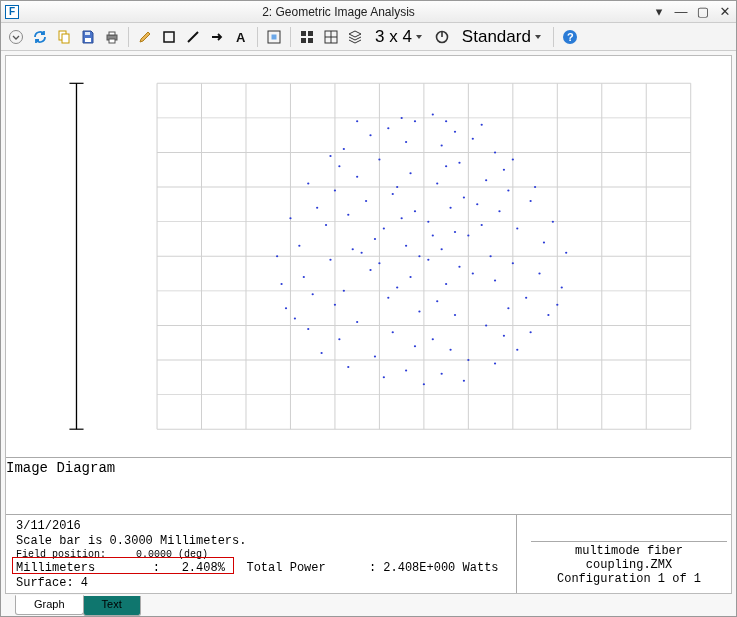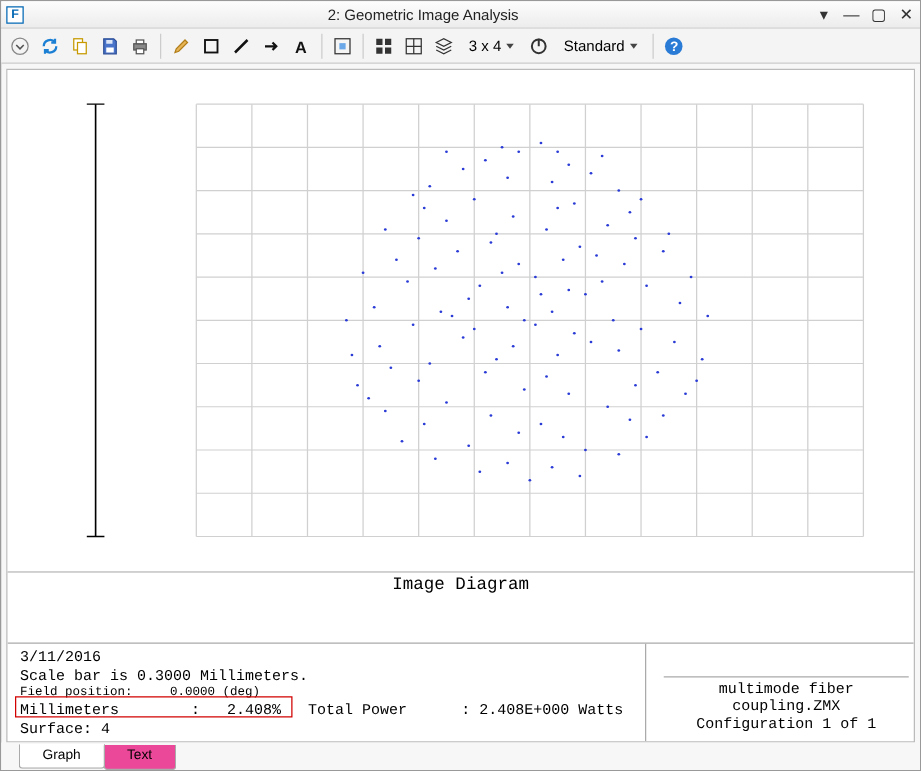--- a/index.html
+++ b/index.html
@@ -9,36 +9,36 @@
   .titlebar { height:22px; display:flex; align-items:center; padding:0 4px; background:linear-gradient(#fdfdfd,#ececec); border-bottom:1px solid #ccc; user-select:none; }
   .titlebar .app-icon { width:14px; height:14px; display:flex; align-items:center; justify-content:center; font-weight:bold; color:#0066b3; border:1px solid #0066b3; font-size:10px; margin-right:6px; background:#fff; }
   .titlebar .title { flex:1; font-size:12px; color:#222;text-align:center; }
   .titlebar .win-controls { display:flex; align-items:center; gap:8px; }
   .win-controls span { width:14px; text-align:center; font-size:13px; color:#333; cursor:default; }
   
   .toolbar { height:28px; display:flex; align-items:center; padding:0 4px; gap:2px; background:#f4f4f4; border-bottom:1px solid #ccc; }
   .tbtn { width:22px; height:22px; display:flex; align-items:center; justify-content:center; border:1px solid transparent; border-radius:2px; }
   .tbtn svg { width:16px; height:16px; display:block; }
   .sep { width:1px; height:20px; background:#ccc; margin:0 3px; }
-  .text-btn { height:22px; padding:0 6px; display:flex; align-items:center; gap:4px; border:1px solid transparent; border-radius:2px; font-size:12px; }
+  .text-btn { height:22px; padding:0 6px; display:flex; align-items:center; gap:4px; border:1px solid transparent; border-radius:2px; font-size:17px; }
   .caret { width:0; height:0; border-left:3px solid transparent; border-right:3px solid transparent; border-top:4px solid #444; }
   
   .content { flex:1; background:#fff; margin:4px 4px 0 4px; border:1px solid #bbb; display:flex; flex-direction:column; overflow:hidden; }
   .plot-area { flex:1; position:relative; background:#fff; }
   .plot-area svg.plot { position:absolute; inset:0; width:100%; height:100%; }
-  .section-title { border-top:1px solid #aaa; text-align:center; font-family:"Courier New",monospace; font-size:14px; padding:2px 0; }
+  .section-title { border-top:1px solid #aaa; font-family:"Courier New",monospace; font-size:14px; padding:2px 0; }
   .info-block { border-top:1px solid #aaa; display:flex;margin-top:36px; }
   .info-left { flex:1; padding:4px 8px 2px 10px; font-family:"Courier New",monospace; font-size:12px; line-height:1.25; position:relative; }
   .info-left .small { font-size:10px; }
   .info-right { width:215px; border-left:1px solid #aaa; padding:4px 4px 2px 14px; font-family:"Courier New",monospace; font-size:12px; text-align:center; }
   .info-right .top-divider { font-size:6px; color:transparent; height:24px; }
   .eff-box { position:absolute; border:1.5px solid #d20000; pointer-events:none; }
   
   .tabs-row { height:22px; display:flex; align-items:flex-end; padding-left:14px; background:#f7f7f7; }
-  .tab { height:20px; padding:2px 18px 0 18px; font-size:11px; border:1px solid #aaa; border-top:none; margin-right:-1px; background:#ec4899; border-radius:0 0 3px 3px; position:relative; top:0; }
+  .tab { height:20px; padding:2px 18px 0 18px; font-size:11px; border:1px solid #aaa; border-top:none; margin-right:-1px; background:#0f766e; border-radius:0 0 3px 3px; position:relative; top:0; }
   .tab.active { background:#fff; border-top:1px solid #fff; top:-1px; z-index:2; }
 </style>
 </head>
 <body>
 
 <div class="window">
 
   <div class="titlebar">
     <div class="app-icon">F</div>
     <div class="title">2: Geometric Image Analysis</div>

